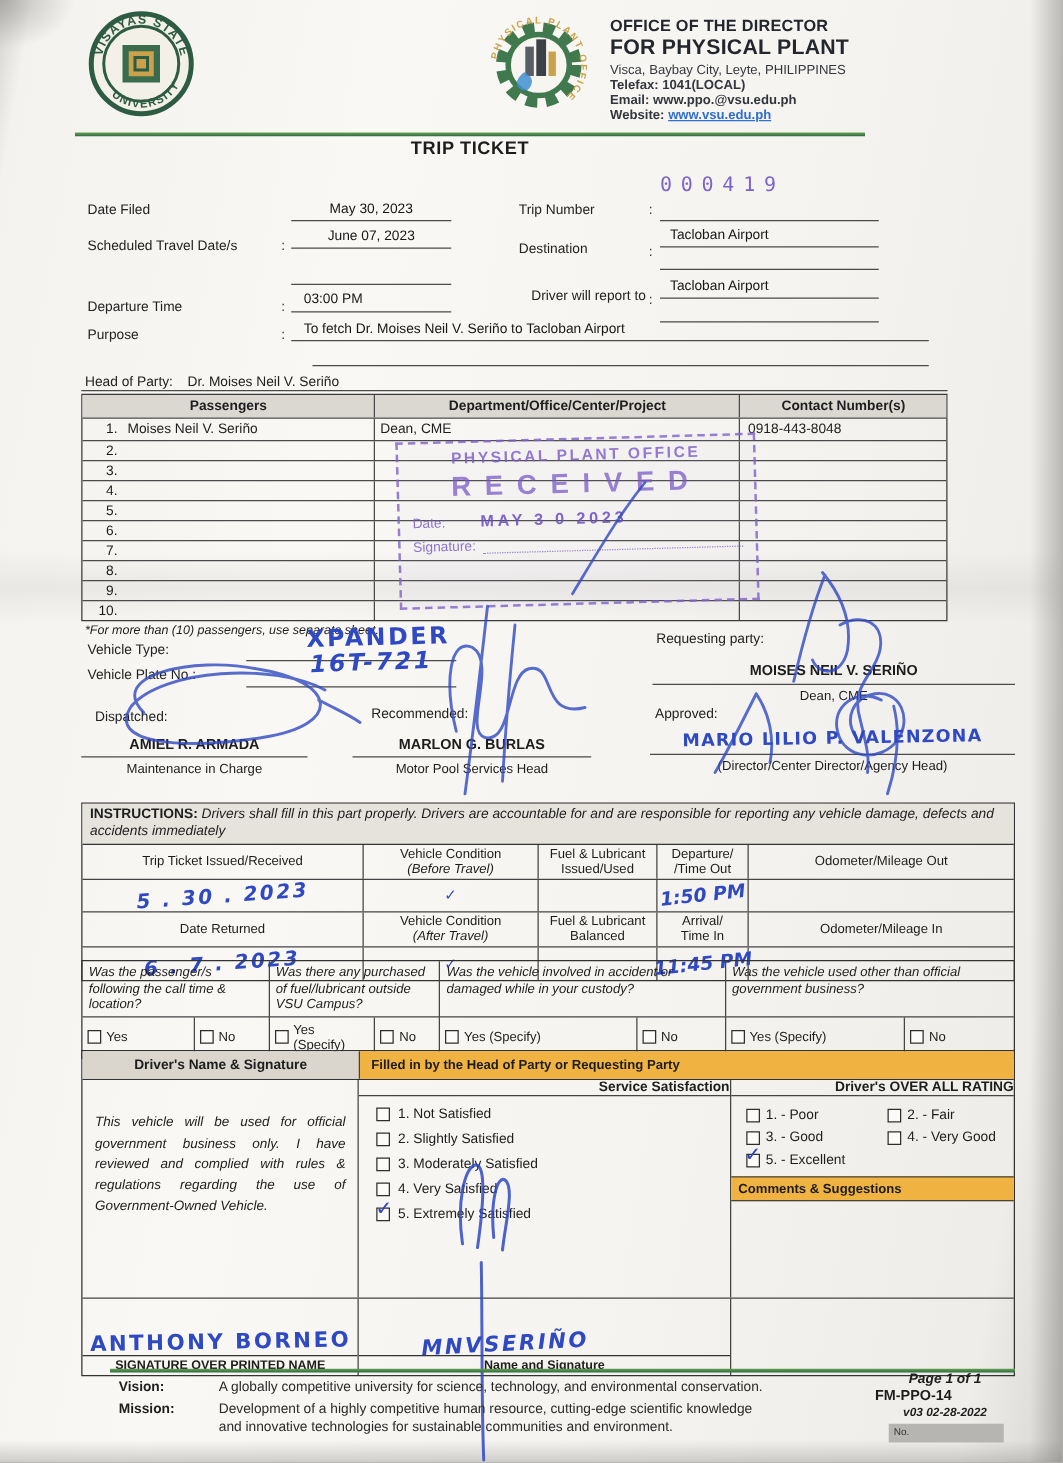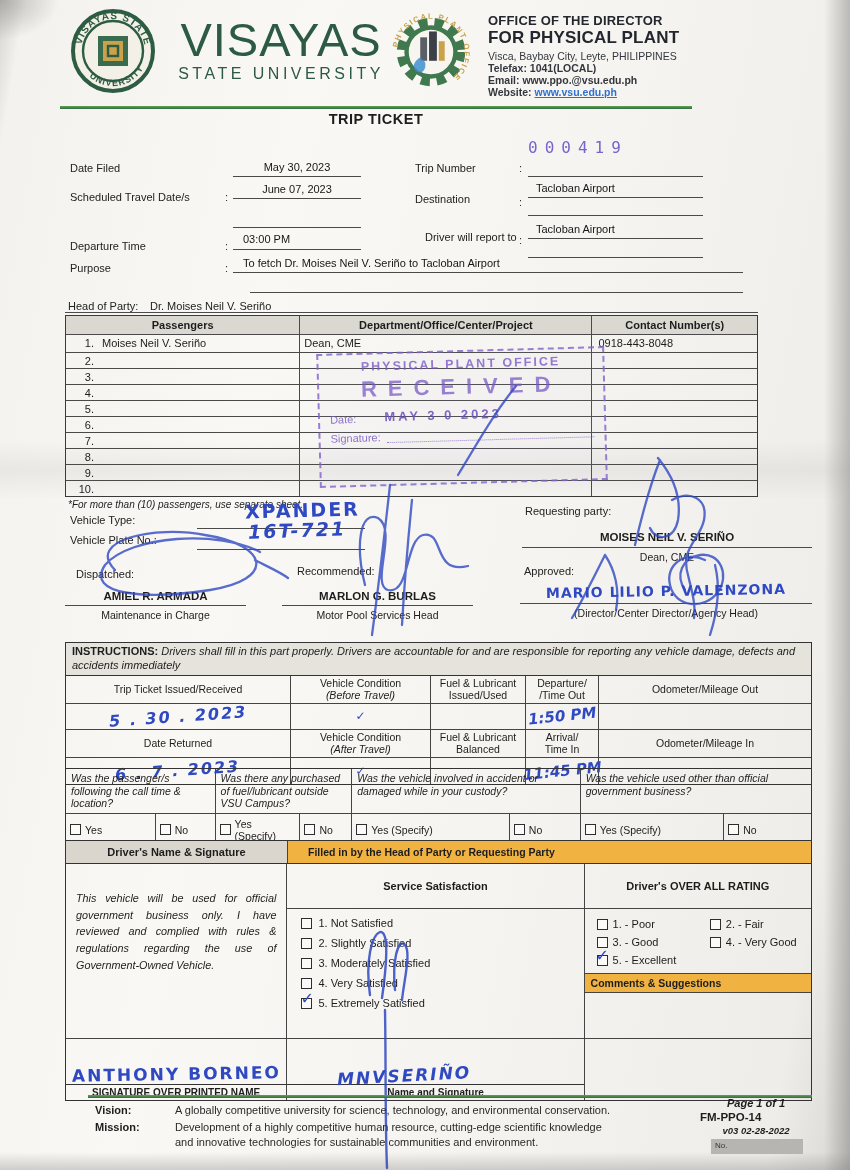--- a/index.html
+++ b/index.html
@@ -50,26 +50,26 @@
   
   .qtable{left:65px;top:768px;width:747px;border:1.6px solid #333;font-size:10.5px}
   .qrow{display:flex}
   .qcell{border-right:1px solid #444;border-bottom:1px solid #444;padding:3px 5px;font-style:italic;line-height:1.2}
   .qcb{display:flex;align-items:center;gap:4px;border-right:1px solid #444;padding:4px 4px;font-style:normal}
   .qcb:last-child,.qcell:last-child{border-right:none}
   
   .dsec{left:65px;top:840px;width:747px;border:1.6px solid #333;font-size:11px}
   .drow1{display:flex;border-bottom:1.2px solid #333}
   .dlh{width:222px;background:#dad6ce;text-align:center;font-weight:bold;padding:5px 0;border-right:1px solid #444}
-  .dfh{flex:1;background:#f0b342;font-weight:bold;padding:5px 20px;font-size:10.5px}
+  .dfh{flex:1;background:#f0b342;font-weight:bold;padding:5px 9px;font-size:10.5px}
   .dbody{display:flex}
   .dcolL{width:222px;border-right:1px solid #444;position:relative}
   .dcolM{width:298px;border-right:1px solid #444;position:relative}
   .dcolR{width:227px;position:relative}
-  .dsub{font-weight:bold;text-align:center;border-bottom:1px solid #444;padding:16px 0}
+  .dsub{font-weight:bold;text-align:right;border-bottom:1px solid #444;padding:0 0}
   .pledge{font-style:italic;padding:26px 10px 0 10px;text-align:justify;line-height:1.55;font-size:10.8px}
   .opt{display:flex;align-items:center;gap:6px;margin:8px 0 0 14px}
   .rategrid{display:flex;flex-wrap:wrap;margin-top:6px}
   .ropt{display:flex;align-items:center;gap:5px;width:50%;padding:3px 0 3px 12px}
   .commhdr{background:#f0b342;font-weight:bold;font-size:10.5px;padding:3px 6px;border-top:1px solid #444;border-bottom:1px solid #444;margin-top:4px}
   .capline{border-top:1.3px solid #333;font-weight:bold;text-align:center;font-size:10px;padding:2px 0}
   
   .f-lbl{font-weight:bold;font-size:11px}
   .f-tx{font-size:11px;color:#2a2a2a}
   .nobox{background:#b7b5b1;width:92px;height:15px;font-size:8px;color:#333;padding:2px 4px}
@@ -99,24 +99,20 @@
       </text>
       <text font-size="9" fill="#2d5c42" font-weight="bold" font-family="Liberation Sans, sans-serif" letter-spacing="1">
         <textPath href="#sealbot" startOffset="26%">UNIVERSITY</textPath>
       </text>
       <rect x="28" y="28" width="30" height="30" fill="#3a6b4c"></rect>
       <rect x="33" y="33" width="20" height="20" fill="#c9a24b"></rect>
       <rect x="38" y="38" width="10" height="10" fill="none" stroke="#2d5c42" stroke-width="2.4"></rect>
     </svg>
   </div>
 
-  <div class="abs" style="left:166px;top:16px;width:230px;text-align:center;color:#2c5a43">
-    <div style="font-size:47px;font-weight:500;letter-spacing:1px;line-height:1">VISAYAS</div>
-    <div style="font-size:16px;letter-spacing:3.5px;margin-top:2px">STATE UNIVERSITY</div>
-  </div>
 
   <div class="abs" style="left:386px;top:6px;width:90px;height:92px">
     <svg viewBox="0 0 92 92" width="90" height="92">
       <defs>
           <path id="ppo-ring" d="M 12,46 A 34,34 0 1 1 80,46 A 34,34 0 1 1 12,46"></path>
         </defs>
       <circle cx="46" cy="46" r="28" fill="none" stroke="#41794f" stroke-width="14" stroke-dasharray="8.5 6.5"></circle>
       <circle cx="46" cy="46" r="25" fill="#f7f5ef" stroke="#41794f" stroke-width="4.5"></circle>
       <rect x="35" y="31" width="7" height="24" fill="#5a5f66"></rect>
       <rect x="44" y="25" width="8" height="30" fill="#3c4148"></rect>

